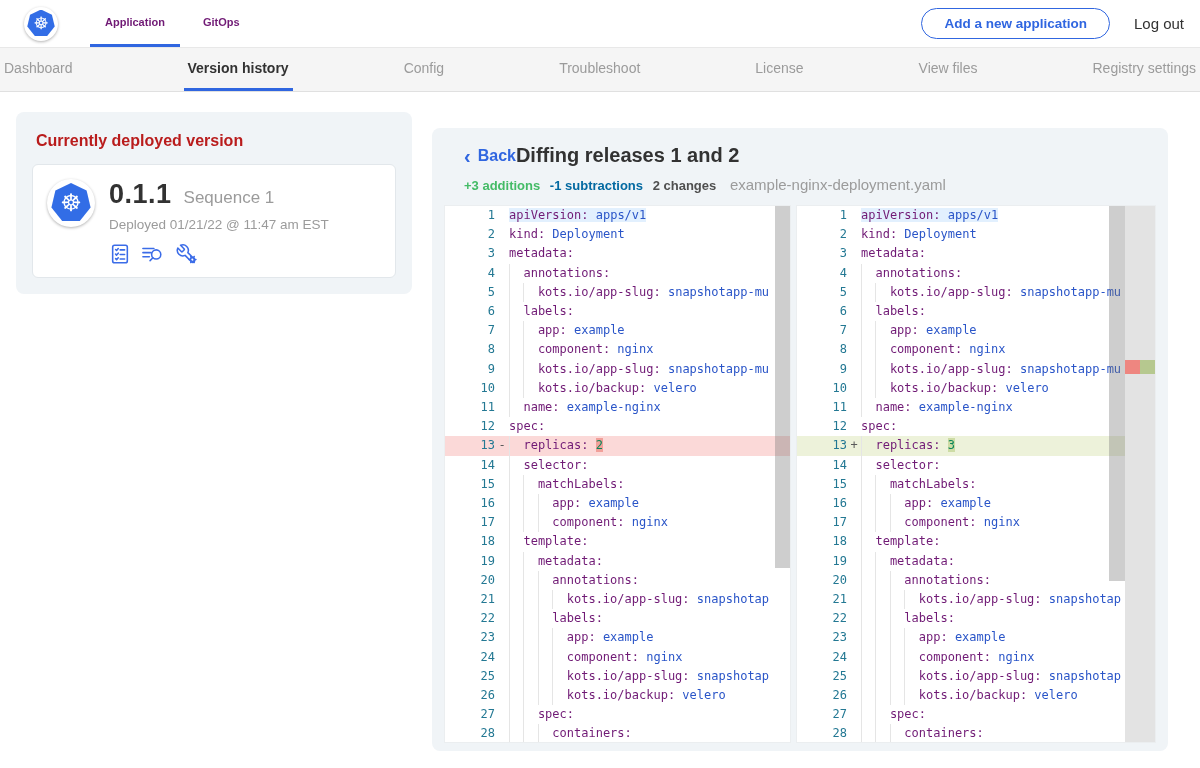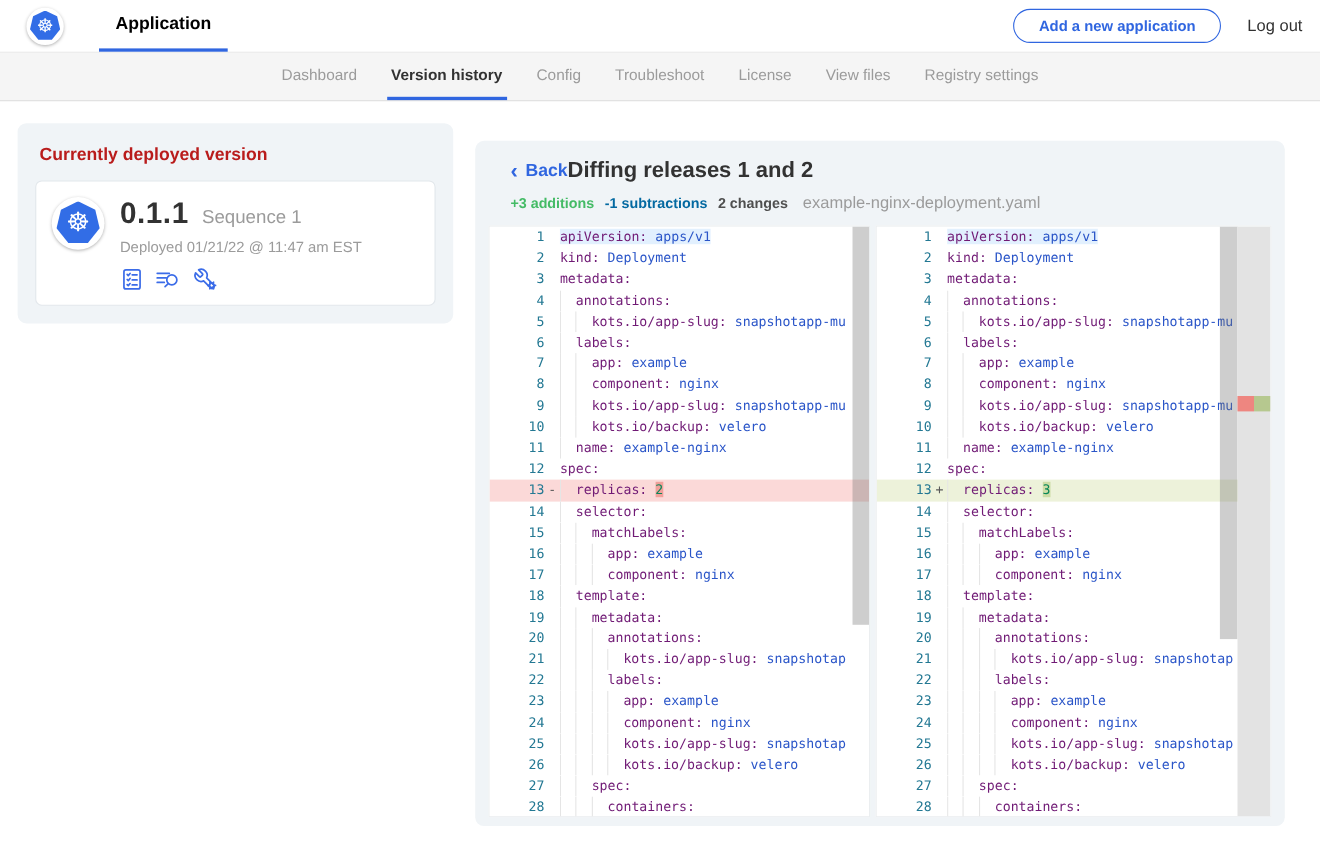--- a/index.html
+++ b/index.html
@@ -11,33 +11,33 @@
     display:flex; align-items:stretch; padding:0 16px 0 24px; }
   .logo-wrap { align-self:center; margin-right:32px; }
   .k8s-circle { background:#fff; border-radius:50%; box-shadow:0 1px 3px rgba(0,0,0,.3);
     display:flex; align-items:center; justify-content:center; }
   .k8s-circle.small { width:34px; height:34px; }
   .k8s-hept { background:#326de6; display:flex; align-items:center; justify-content:center;
     clip-path:polygon(50% 0%,89% 19%,99% 61%,72% 95%,28% 95%,1% 61%,11% 19%); }
   .k8s-circle.small .k8s-hept { width:28px; height:28px; }
   .k8s-wheel { color:#fff; line-height:1; }
   .k8s-circle.small .k8s-wheel { font-size:17px; }
-  .top-tab { display:flex; align-items:center; padding:0 15px; font-size:16px; font-weight:700;
-    color:#000000; border-bottom:3px solid transparent; cursor:pointer; }
+  .top-tab { display:flex; align-items:center; padding:0 15px; font-size:11px; font-weight:700;
+    color:#701a75; border-bottom:3px solid transparent; cursor:pointer; }
   .top-tab.active { border-bottom-color:#3066e0; }
   .top-tab + .top-tab { margin-left:8px; }
   .topnav-spacer { flex:1; }
   .add-app-btn { align-self:center; background:#fff; border:1.5px solid #3066e0; color:#3066e0;
     font-weight:700; font-size:13.5px; border-radius:17px; padding:7px 22px; cursor:pointer;
     font-family:"Liberation Sans", sans-serif; }
   .logout { align-self:center; margin-left:24px; font-size:15px; color:#323232; cursor:pointer; }
 
   
   .subnav { height:44px; background:#f5f5f5; border-bottom:1px solid #e0e0e0;
-    display:flex; justify-content:center; align-items:stretch; gap:23px; }
+    display:flex; justify-content:space-between; align-items:stretch; gap:23px; }
   .subnav-item { display:flex; align-items:center; font-size:14px; color:#9b9b9b;
     border-bottom:3px solid transparent; padding:0 4px; cursor:pointer; }
   .subnav-item.active { color:#323232; font-weight:700; border-bottom-color:#3066e0; }
 
   
   .main { display:flex; align-items:flex-start; padding:20px 32px 0 16px; }
 
   
   .deployed-card { width:396px; background:#f0f4f7; border-radius:8px; padding:14px 16px 16px; }
   .deployed-title { font-size:16px; font-weight:700; margin:6px 0 14px 4px; color:#b91c1c; }
@@ -101,20 +101,21 @@
 
 <header class="topnav">
   <div class="logo-wrap">
     <div class="k8s-circle small">
       <div class="k8s-hept">
         <span class="k8s-wheel">☸</span>
       </div>
     </div>
   </div>
   <div class="top-tab active">Application</div>
+  <div class="top-tab">GitOps</div>
   <div class="topnav-spacer"></div>
   <button class="add-app-btn">Add a new application</button>
   <span class="logout">Log out</span>
 </header>
 
 <nav class="subnav">
   <div class="subnav-item">Dashboard</div>
   <div class="subnav-item active">Version history</div>
   <div class="subnav-item">Config</div>
   <div class="subnav-item">Troubleshoot</div>

